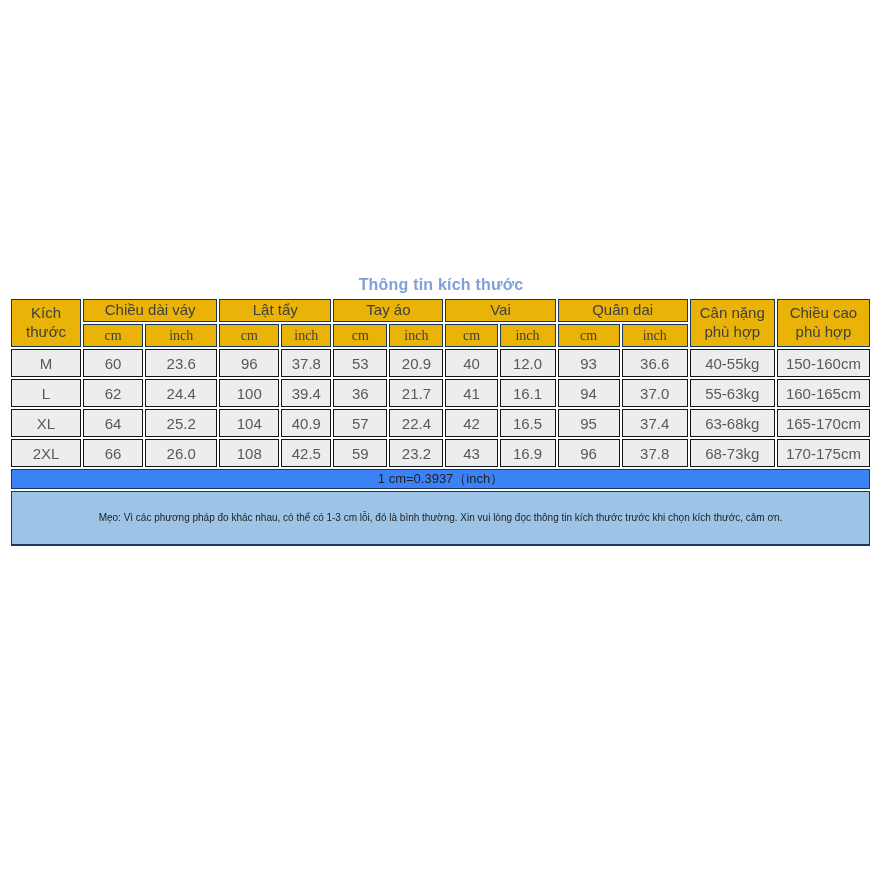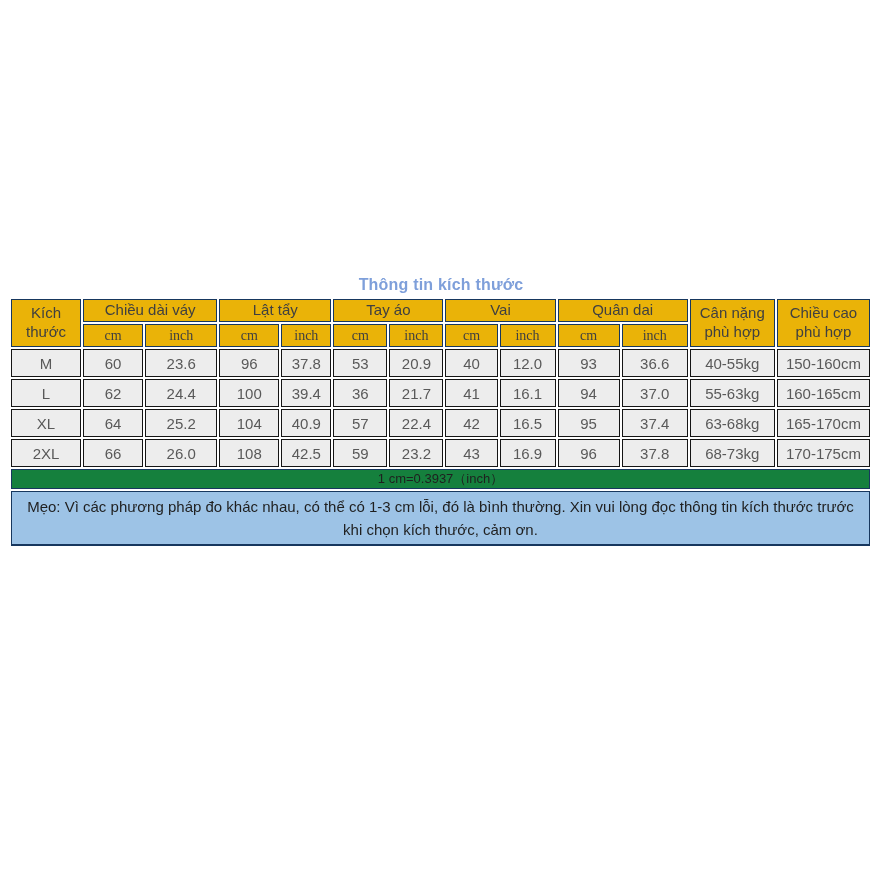--- a/index.html
+++ b/index.html
@@ -58,32 +58,32 @@
   
   .data {
     background: #ededed;
     border: 1px solid #141414;
     color: #595959;
     font-size: 15px;
     height: 26px;
   }
   
   .conv {
-    background: #15803d;
+    background: #3b82f6;
     border: 1px solid #17375e;
     color: #1f1f1f;
     font-size: 13px;
     height: 15px;
   }
   .note {
     background: #9dc3e6;
     border: 1px solid #17375e;
     border-bottom-width: 2px;
     color: #1f1f1f;
-    font-size: 15px;
+    font-size: 10px;
     line-height: 1.55;
     height: 48px;
     padding: 2px 8px !important;
   }
 </style>
 </head>
 <body>
 
 <div class="page">
 

